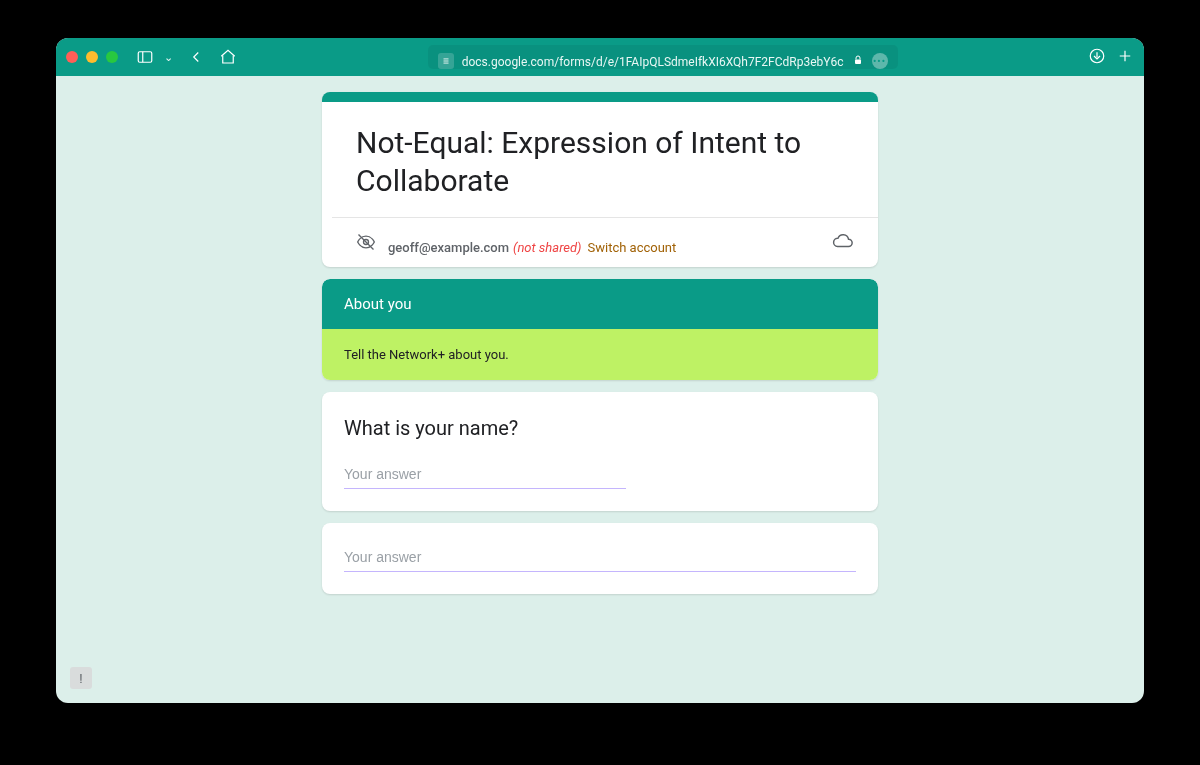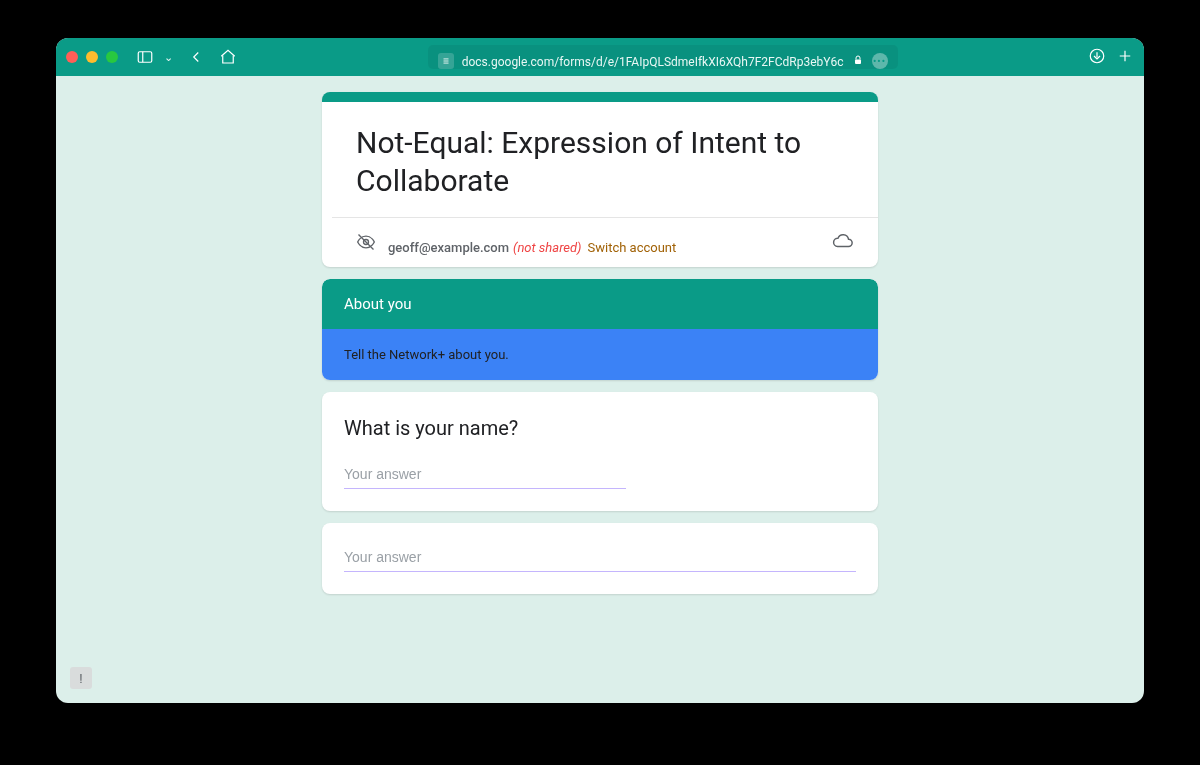--- a/index.html
+++ b/index.html
@@ -31,21 +31,21 @@
   .acct-row{border-top:1px solid #e5e5e5;display:flex;align-items:flex-end;padding:12px 24px;font-size:13px;color:#5f6368;}
   .acct-row .eye{margin-right:12px;color:#5f6368;}
   .acct-row .eye svg{width:20px;height:20px;stroke:#5f6368;fill:none;stroke-width:1.6;}
   .acct-row .email{color:#5f6368;font-weight:500;}
   .acct-row .ns{color:#ef4444;margin-left:4px;font-style:italic;}
   .acct-row .switch{color:#a16207;margin-left:6px;cursor:pointer;}
   .acct-row .spacer{flex:1;}
   .acct-row .cloud svg{width:22px;height:22px;stroke:#5f6368;fill:none;stroke-width:1.6;}
   .section-bar{background:#0a9b87;color:#fff;padding:16px 22px;border-radius:8px 8px 0 0;font-size:15px;}
   .section-card{border-radius:8px;overflow:hidden;}
-  .section-body{background:#3b82f6;padding:18px 22px;font-size:13px;color:#202124;}
+  .section-body{background:#bef264;padding:18px 22px;font-size:13px;color:#202124;}
   .q-card{padding:24px 22px 22px 22px;}
   .q-label{font-size:20px;color:#202124;margin-bottom:24px;}
   .answer{border:none;border-bottom:1px solid #c4b5fd;font-size:14px;color:#70757a;padding:2px 0 6px 0;outline:none;width:55%;background:transparent;}
   .answer.full{width:100%;}
   .report{position:absolute;left:14px;bottom:14px;width:22px;height:22px;background:#d9dcdc;border-radius:3px;display:flex;align-items:center;justify-content:center;color:#5f6368;font-size:13px;}
   ::placeholder{color:#9aa0a6;}
 </style>
 </head>
 <body>
 

